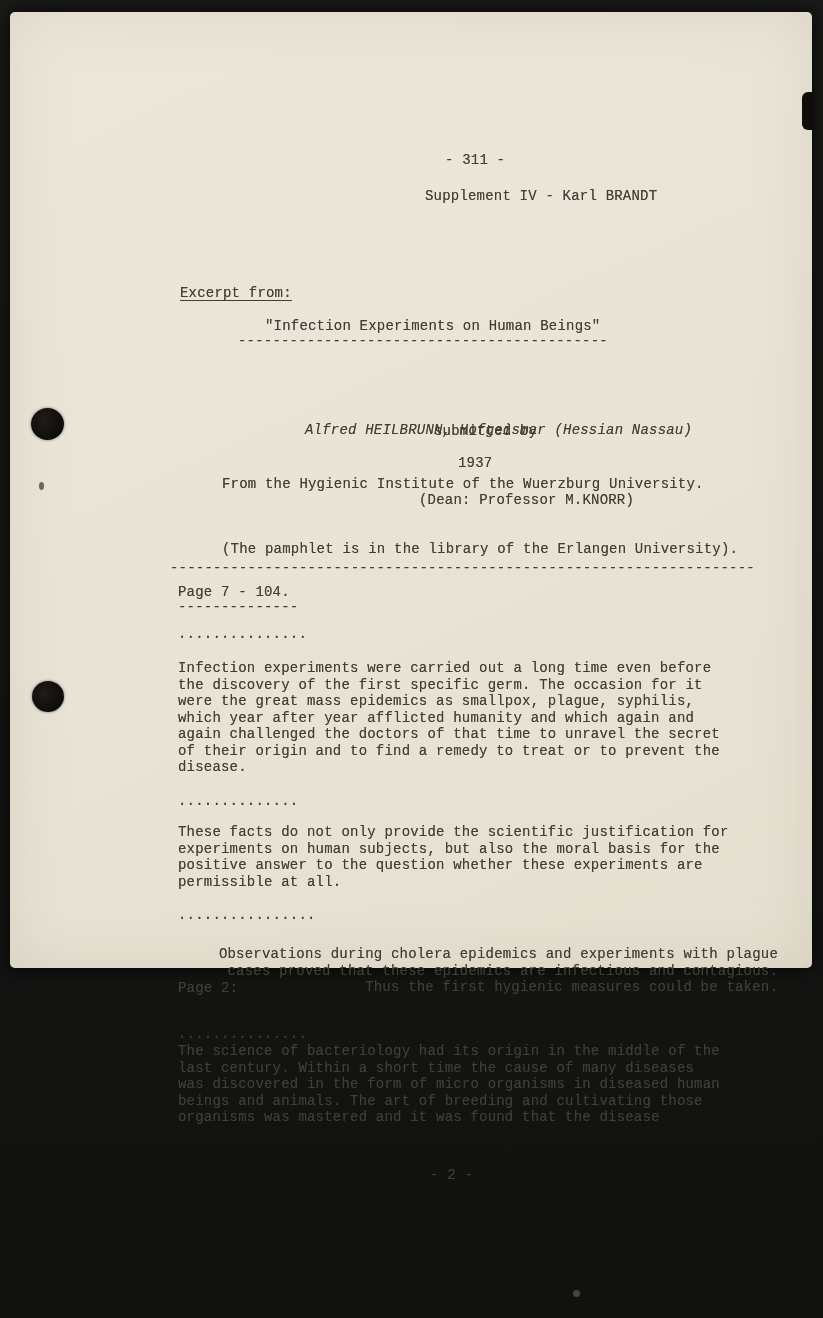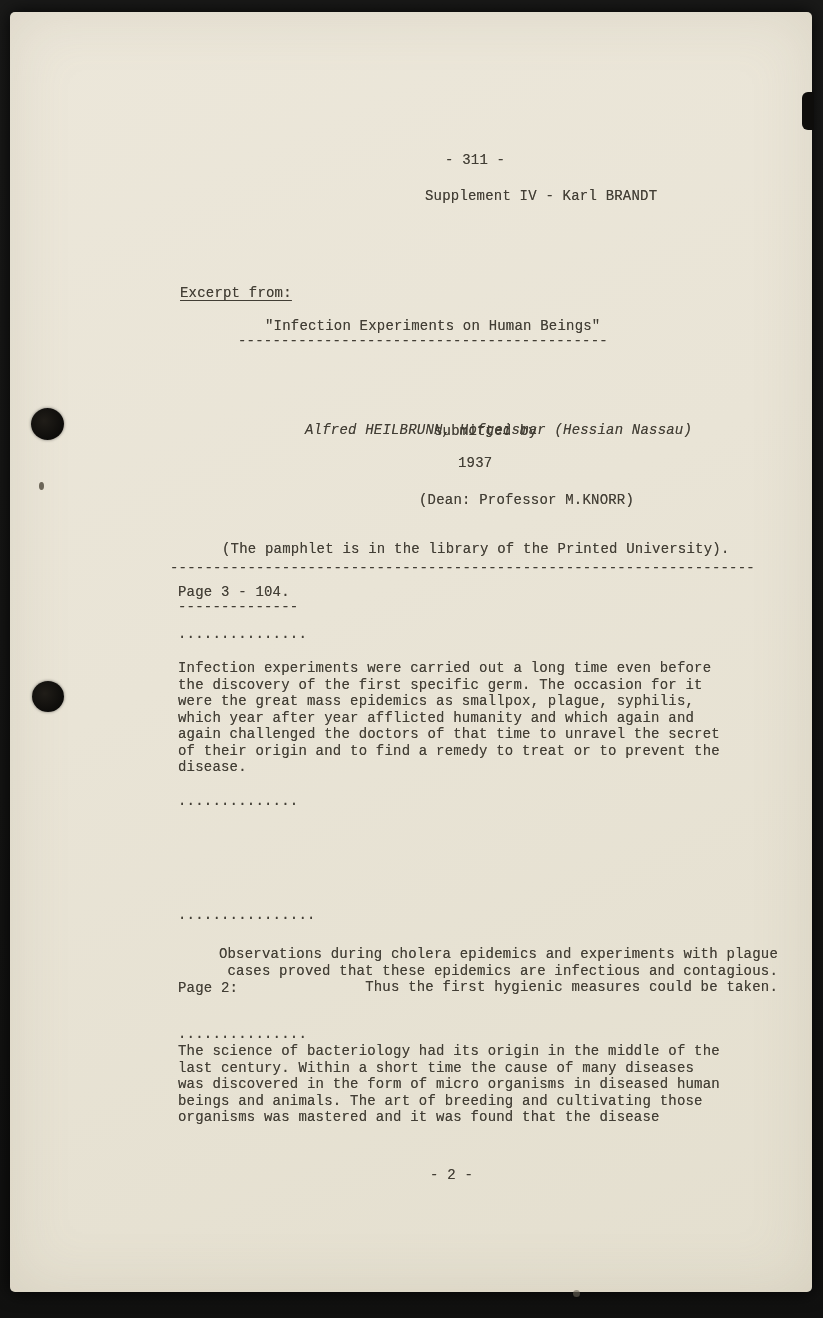--- a/index.html
+++ b/index.html
@@ -17,21 +17,21 @@
     position: relative;
     width: 823px;
     height: 1318px;
     background: linear-gradient(180deg, #1a1a19 0%, #151514 60%, #111110 100%);
   }
   .paper {
     position: absolute;
     left: 10px;
     top: 12px;
     width: 802px;
-    height: 1280px;
+    height: 956px;
     background: linear-gradient(155deg, #ece7da 0%, #e9e4d6 45%, #e4dfcf 100%);
     border-radius: 5px;
     box-shadow: 0 0 18px rgba(0,0,0,0.85), inset 0 0 60px rgba(150,140,115,0.18);
     color: #423e35;
     font-size: 14px;
   }
   .txt {
     position: absolute;
     white-space: pre-line;
     line-height: 16.5px;
@@ -74,38 +74,43 @@
     <div class="txt" style="left:415px; top:176px;">Supplement IV - Karl BRANDT</div>
 
     <div class="txt underlined" style="left:170px; top:273px;">Excerpt from:</div>
 
     <div class="txt" style="left:255px; top:306px;">"Infection Experiments on Human Beings"</div>
     <div class="txt" style="left:228px; top:321px;">-------------------------------------------</div>
 
     <div class="txt" style="left:424px; top:411px;">submitted by</div>
     <div class="txt" style="left:295px; top:410px;font-style:italic;">Alfred HEILBRUNN, Hofgeismar (Hessian Nassau)</div>
     <div class="txt" style="left:448px; top:443px;">1937</div>
+    <div class="txt" style="left:212px; top:464px;">From the Hygienic Institute of the Wuerzburg University.</div>
     <div class="txt" style="left:409px; top:480px;">(Dean: Professor M.KNORR)</div>
-    <div class="txt" style="left:212px; top:529px;">(The pamphlet is in the library of the Printed University).</div>
+    <div class="txt" style="left:212px; top:529px;">(The pamphlet is in the library of the Erlangen University).</div>
 
     <div class="txt" style="left:160px; top:548px;">--------------------------------------------------------------------</div>
 
-    <div class="txt" style="left:168px; top:572px;">Page 3 - 104.</div>
+    <div class="txt" style="left:168px; top:572px;">Page 7 - 104.</div>
     <div class="txt" style="left:168px; top:587px;">--------------</div>
 
     <div class="txt" style="left:168px; top:614px;">...............</div>
     <div class="txt" style="left:168px; top:648px; width:600px;">Infection experiments were carried out a long time even before
 the discovery of the first specific germ. The occasion for it
 were the great mass epidemics as smallpox, plague, syphilis,
 which year after year afflicted humanity and which again and
 again challenged the doctors of that time to unravel the secret
 of their origin and to find a remedy to treat or to prevent the
  disease.</div>
 
     <div class="txt" style="left:168px; top:781px;">..............</div>
+    <div class="txt" style="left:168px; top:812px; width:600px;">These facts do not only provide the scientific justification for
+experiments on human subjects, but also the moral basis for the
+positive answer to the question whether these experiments are
+permissible at all.</div>
 
     <div class="txt" style="left:168px; top:895px;">................</div>
     <div class="txt" style="left:168px; top:934px; width:600px;text-align:right;">Observations during cholera epidemics and experiments with plague
 cases proved that these epidemics are infectious and contagious.
 Thus the first hygienic measures could be taken.</div>
 
     <div class="txt" style="left:168px; top:945px;margin-top:23px;">Page 2:</div>
     <div class="txt" style="left:168px; top:1014px;">...............</div>
     <div class="txt" style="left:168px; top:1031px; width:600px;">The science of bacteriology had its origin in the middle of the
 last century. Within a short time the cause of many diseases

